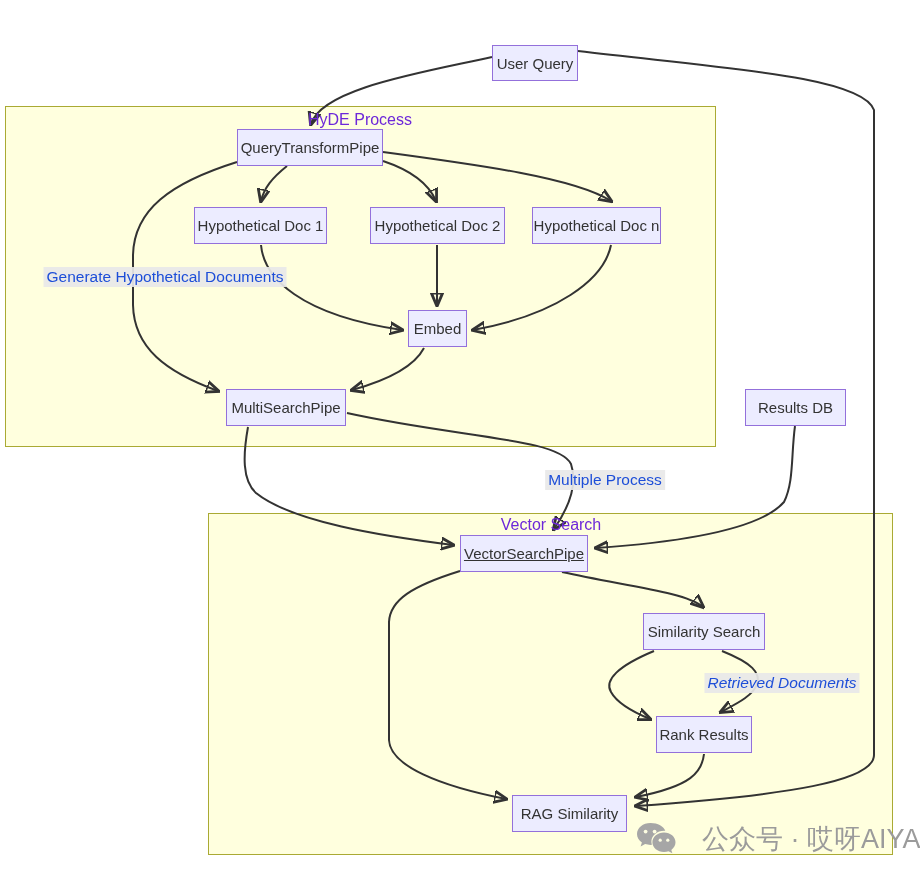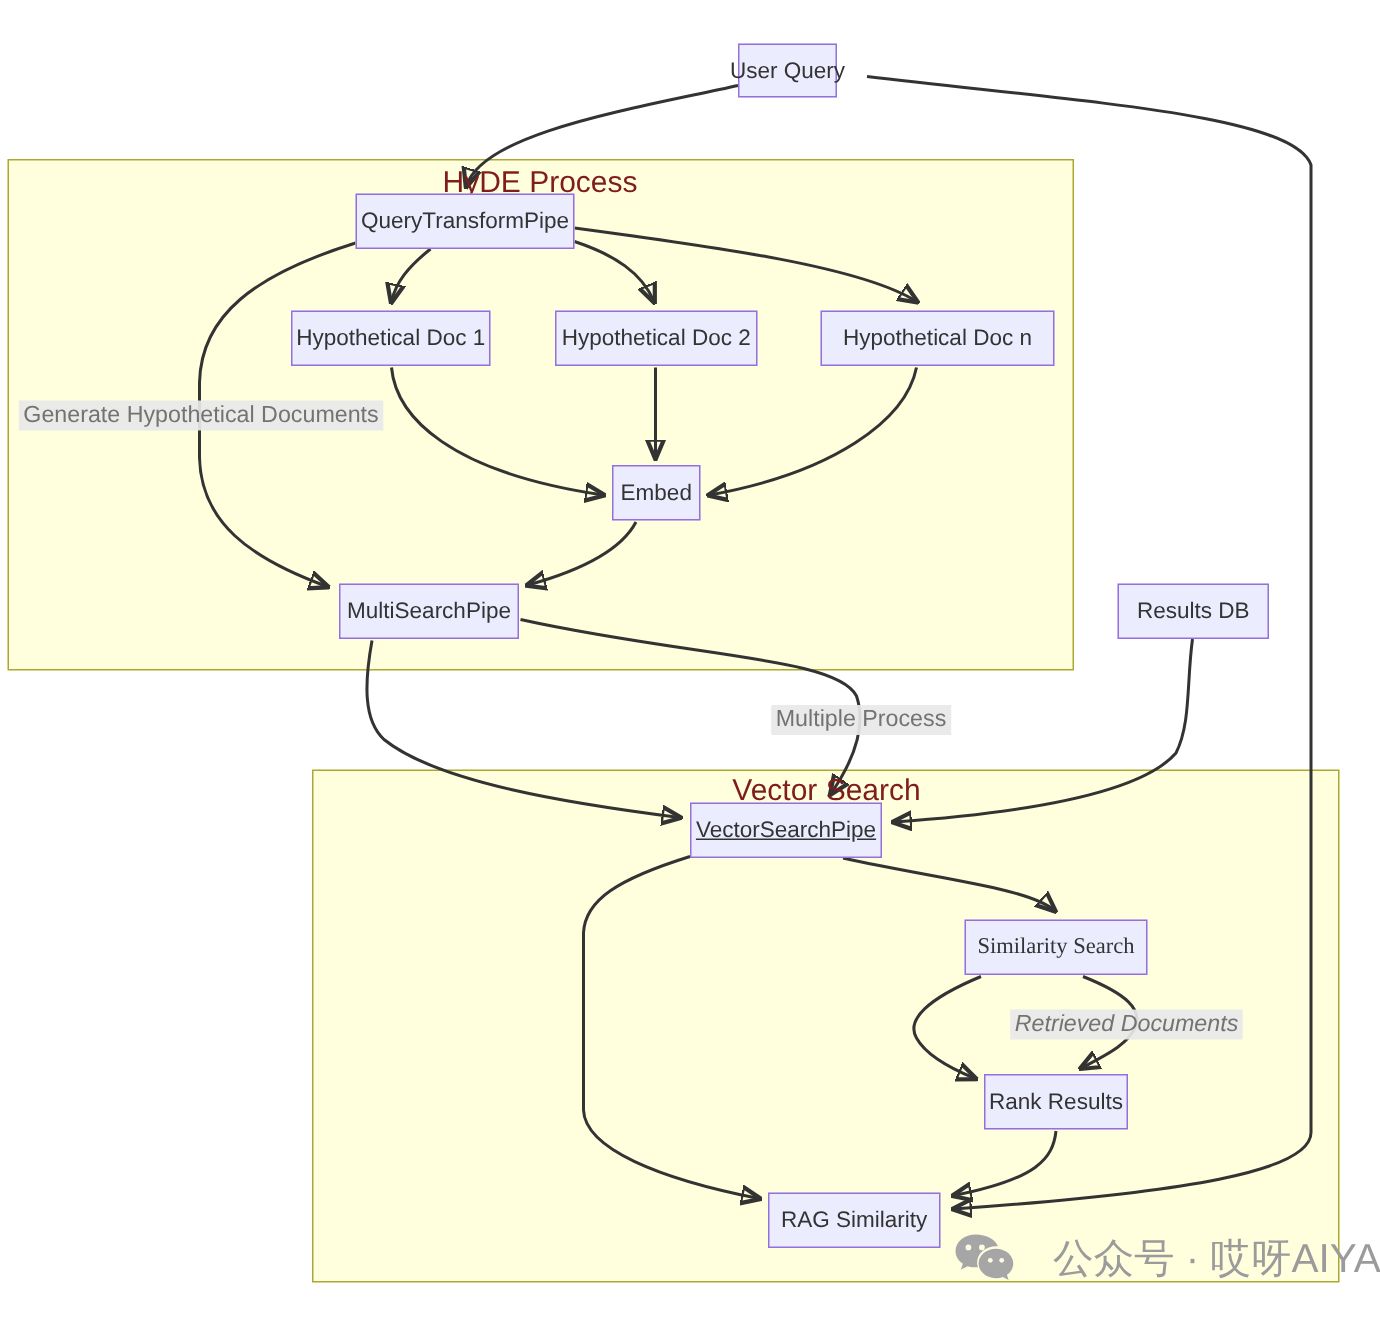--- a/index.html
+++ b/index.html
@@ -5,34 +5,34 @@
   html,body { margin:0; padding:0; background:#ffffff; }
   .canvas {
     position:relative; width:920px; height:879px; background:#ffffff;
     font-family:"Liberation Sans", sans-serif; overflow:hidden;
   }
   .subgraph {
     position:absolute; background:#FFFFDE; border:1px solid #AAAA33;
     box-sizing:border-box; z-index:0;
   }
   .subgraph-title {
-    position:absolute; transform:translateX(-50%); font-size:20px; color:#7f1d1d;
+    position:absolute; transform:translateX(-50%); font-size:16px; color:#6d28d9;
     white-space:nowrap; z-index:2;
   }
   svg.edges { position:absolute; left:0; top:0; z-index:1; }
   svg.edges path { stroke:#333333; stroke-width:2; fill:none; }
   .node {
     position:absolute; background:#ECECFF; border:1px solid #9370DB;
     box-sizing:border-box; display:flex; align-items:center; justify-content:center;
     font-size:15px; color:#333; white-space:nowrap; z-index:2;
   }
   .edge-label {
     position:absolute; transform:translate(-50%,-50%);
-    background:rgba(232,232,232,0.92); font-size:15.5px; color:#737373;
-    padding:1px 3px; white-space:nowrap; z-index:3;
+    background:rgba(232,232,232,0.92); font-size:15.5px; color:#1d4ed8;
+    padding:1px 3px; white-space:nowrap; z-index:3;margin-left:31px;
   }
   .watermark {
     position:absolute; left:636px; top:821px; display:flex; align-items:center;
     gap:26px; color:#9b9b9b; font-size:27px; z-index:5; white-space:nowrap;
   }
 </style>
 </head>
 <body>
 
 <div class="canvas">
@@ -62,30 +62,30 @@
     <path d="M 562 572 C 625 586 686 592 703 607" marker-end="url(#arrow)"></path>
     <path d="M 654 651 C 618 666 604 680 611 692 C 617 703 633 712 650 719" marker-end="url(#arrow)"></path>
     <path d="M 722 651 C 752 663 761 673 757 684 C 753 696 736 704 721 712" marker-end="url(#arrow)"></path>
     <path d="M 704 754 C 702 772 692 786 636 797" marker-end="url(#arrow)"></path>
     <path d="M 460 571 C 412 586 390 600 389 622 L 389 740 C 390 766 440 786 506 799" marker-end="url(#arrow)"></path>
   </svg>
 
   <div class="subgraph-title" style="left:360px; top:111px;">HyDE Process</div>
   <div class="subgraph-title" style="left:551px; top:516px;">Vector Search</div>
 
-  <div class="node" style="left:492px; top:29px;  width:66px;  height:36px;text-align:center;">User Query</div>
+  <div class="node" style="left:492px; top:45px;  width:86px;  height:36px;text-align:center;">User Query</div>
   <div class="node" style="left:237px; top:129px; width:146px; height:37px;">QueryTransformPipe</div>
   <div class="node" style="left:194px; top:207px; width:133px; height:37px;">Hypothetical Doc 1</div>
   <div class="node" style="left:370px; top:207px; width:135px; height:37px;">Hypothetical Doc 2</div>
-  <div class="node" style="left:547px; top:207px; width:156px; height:37px;">Hypothetical Doc n</div>
+  <div class="node" style="left:532px; top:207px; width:129px; height:37px;">Hypothetical Doc n</div>
   <div class="node" style="left:408px; top:310px; width:59px;  height:37px;">Embed</div>
   <div class="node" style="left:226px; top:389px; width:120px; height:37px;">MultiSearchPipe</div>
   <div class="node" style="left:745px; top:389px; width:101px; height:37px;">Results DB</div>
   <div class="node" style="left:460px; top:535px; width:128px; height:37px;text-decoration:underline;">VectorSearchPipe</div>
-  <div class="node" style="left:643px; top:613px; width:122px; height:37px;font-family:Liberation Serif, serif;">Similarity Search</div>
+  <div class="node" style="left:643px; top:613px; width:122px; height:37px;">Similarity Search</div>
   <div class="node" style="left:656px; top:716px; width:96px;  height:37px;">Rank Results</div>
   <div class="node" style="left:512px; top:795px; width:115px; height:37px;">RAG Similarity</div>
 
   <div class="edge-label" style="left:134px; top:277px;">Generate Hypothetical Documents</div>
   <div class="edge-label" style="left:574px; top:480px;">Multiple Process</div>
   <div class="edge-label" style="left:751px; top:683px;font-style:italic;">Retrieved Documents</div>
 
   <div class="watermark">
     <span style="display:inline-flex;">
       <svg width="40" height="34" viewBox="0 0 40 34">

